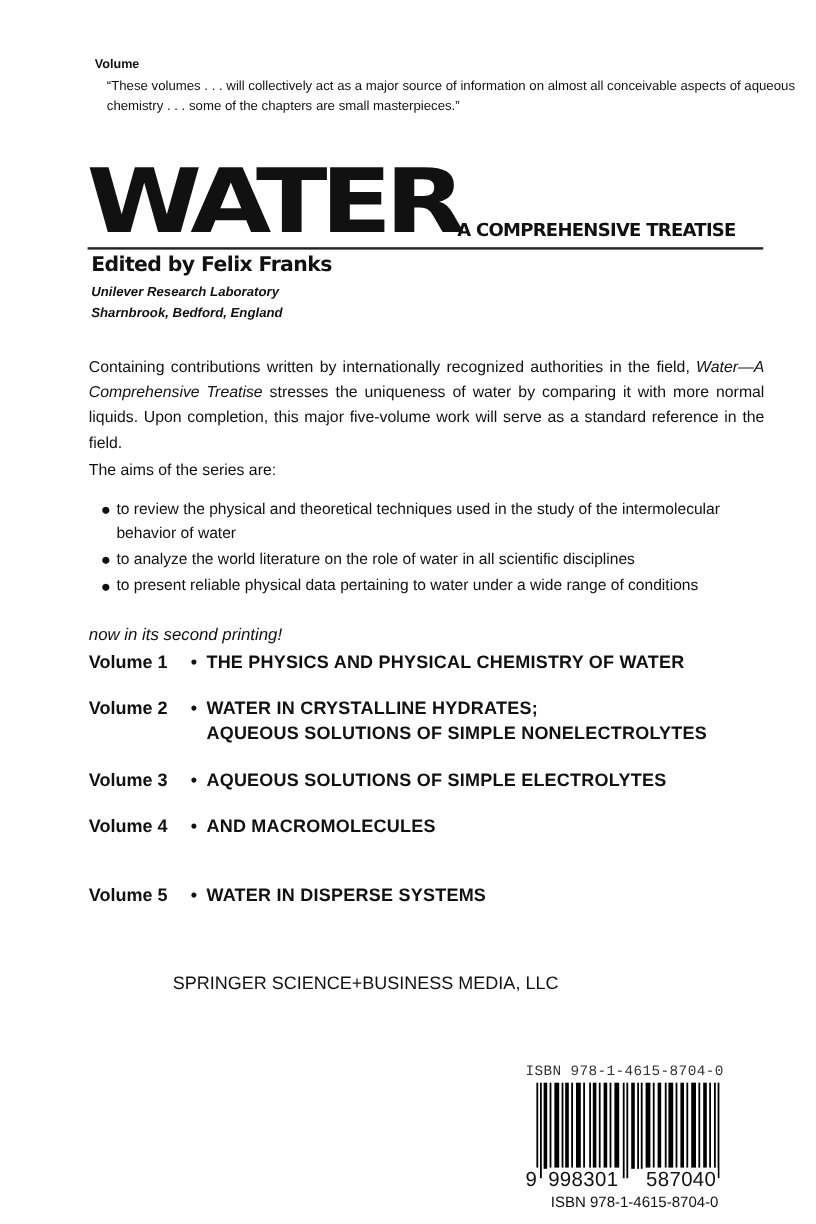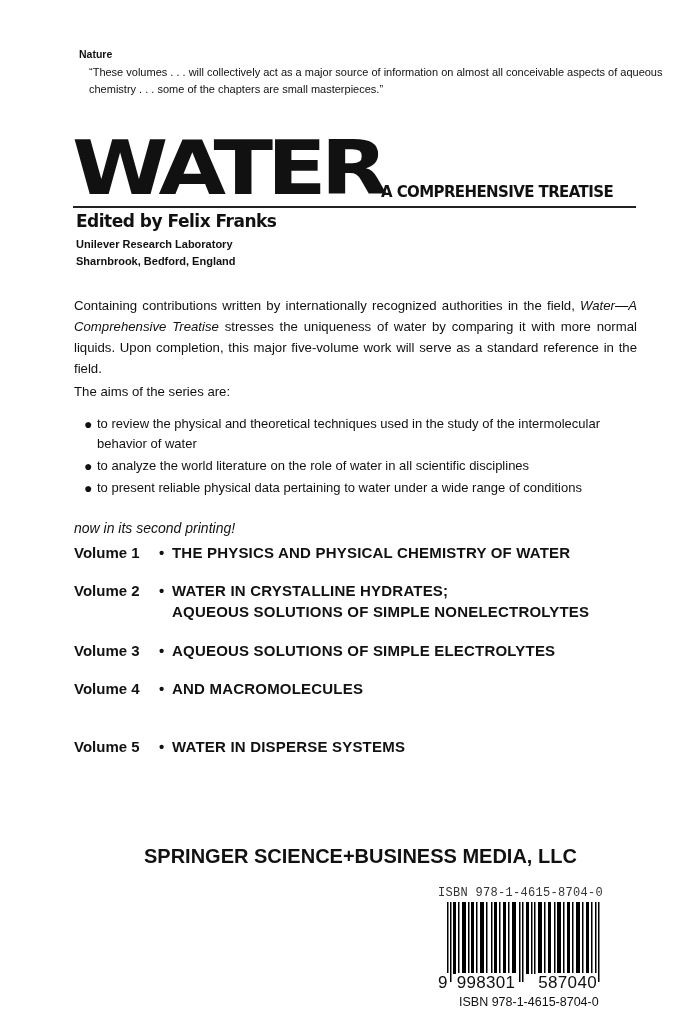--- a/index.html
+++ b/index.html
@@ -4,43 +4,43 @@
 <style>
   html, body { margin:0; padding:0; background:#fff; }
   body { width:680px; height:1020px; position:relative; overflow:hidden; color:#111; font-family:"Liberation Sans", sans-serif; }
   .abs { position:absolute; }
   .review-source { left:79px; top:48px; font-size:10.5px; font-weight:bold; }
   .review-quote { left:89px; top:64px; width:580px; font-size:11px; line-height:17px; }
   .title-main { left:72px; top:131px; font-size:74px; font-weight:900; letter-spacing:-5px; transform:scaleX(1.18); transform-origin:left top; line-height:74px; font-family:"DejaVu Sans", sans-serif; }
   .title-sub { left:343px; top:183px; font-size:15px; font-weight:900; letter-spacing:-0.6px; font-family:"DejaVu Sans", sans-serif; white-space:nowrap;margin-left:38px; }
   .title-rule { left:73px; top:206px; width:563px; height:2px; background:#222; }
   .editor { left:76px; top:211px; font-size:17px; font-weight:900; letter-spacing:-0.5px; font-family:"DejaVu Sans", sans-serif; }
-  .affil { left:76px; font-size:11px; font-weight:bold; }
+  .affil { left:76px; font-size:11px; font-style:italic; font-weight:bold; }
   .intro { left:74px; top:295px; width:563px; font-size:13.2px; line-height:21px; text-align:justify; }
   .intro i { font-style:italic; }
   .aims-label { left:74px; top:384px; font-size:13.2px; }
   .aims { left:84px; top:414px; width:553px; margin:0; padding:0; list-style:none; font-size:13px; line-height:20px; }
   .aims li { position:relative; padding-left:13px; margin-bottom:2px; }
   .aims li .bullet { position:absolute; left:0; top:0; font-size:14px; }
   .printing { left:74px; top:520px; font-size:14px; font-style:italic; }
   .vol { left:74px; font-size:15px; font-weight:bold; line-height:21px; display:flex; }
   .vol .vlabel { width:85px; white-space:nowrap; }
   .vol .vsep { width:13px; }
   .vol .vtitle { letter-spacing:0.2px; }
-  .publisher { left:144px; top:845px; font-size:20px; font-weight:bold; }
+  .publisher { left:144px; top:811px; font-size:15px; font-weight:normal; }
   .isbn-top { left:438px; top:886px; font-family:"Liberation Mono", monospace; font-size:12px; color:#333; letter-spacing:0.3px; }
   .barcode { left:440px; top:902px; width:166px; height:80px; }
   .barcode-digits { left:437px; top:973px; font-size:17px; background:transparent; letter-spacing:0.3px; }
   .barcode-digits span { background:#fff; padding:0 1px; }
   .isbn-bottom { left:459px; top:995px; font-size:12.5px; }
 </style>
 </head>
 <body>
 
-<div class="abs review-source">Nature</div>
+<div class="abs review-source">Volume</div>
 <div class="abs review-quote">“These volumes . . . will collectively act as a major source of information on almost all conceivable aspects of aqueous chemistry . . . some of the chapters are small masterpieces.”</div>
 
 <div class="abs title-main">WATER</div>
 <div class="abs title-sub">A COMPREHENSIVE TREATISE</div>
 <div class="abs title-rule"></div>
 <div class="abs editor">Edited by Felix Franks</div>
 <div class="abs affil" style="top:238px">Unilever Research Laboratory</div>
 <div class="abs affil" style="top:255px">Sharnbrook, Bedford, England</div>
 
 <div class="abs intro"><span>Containing contributions written by internationally recognized authorities in the field, </span><i>Water—A Comprehensive Treatise</i><span> stresses the uniqueness of water by comparing it with more normal liquids. Upon completion, this major five-volume work will serve as a standard reference in the field.</span></div>

